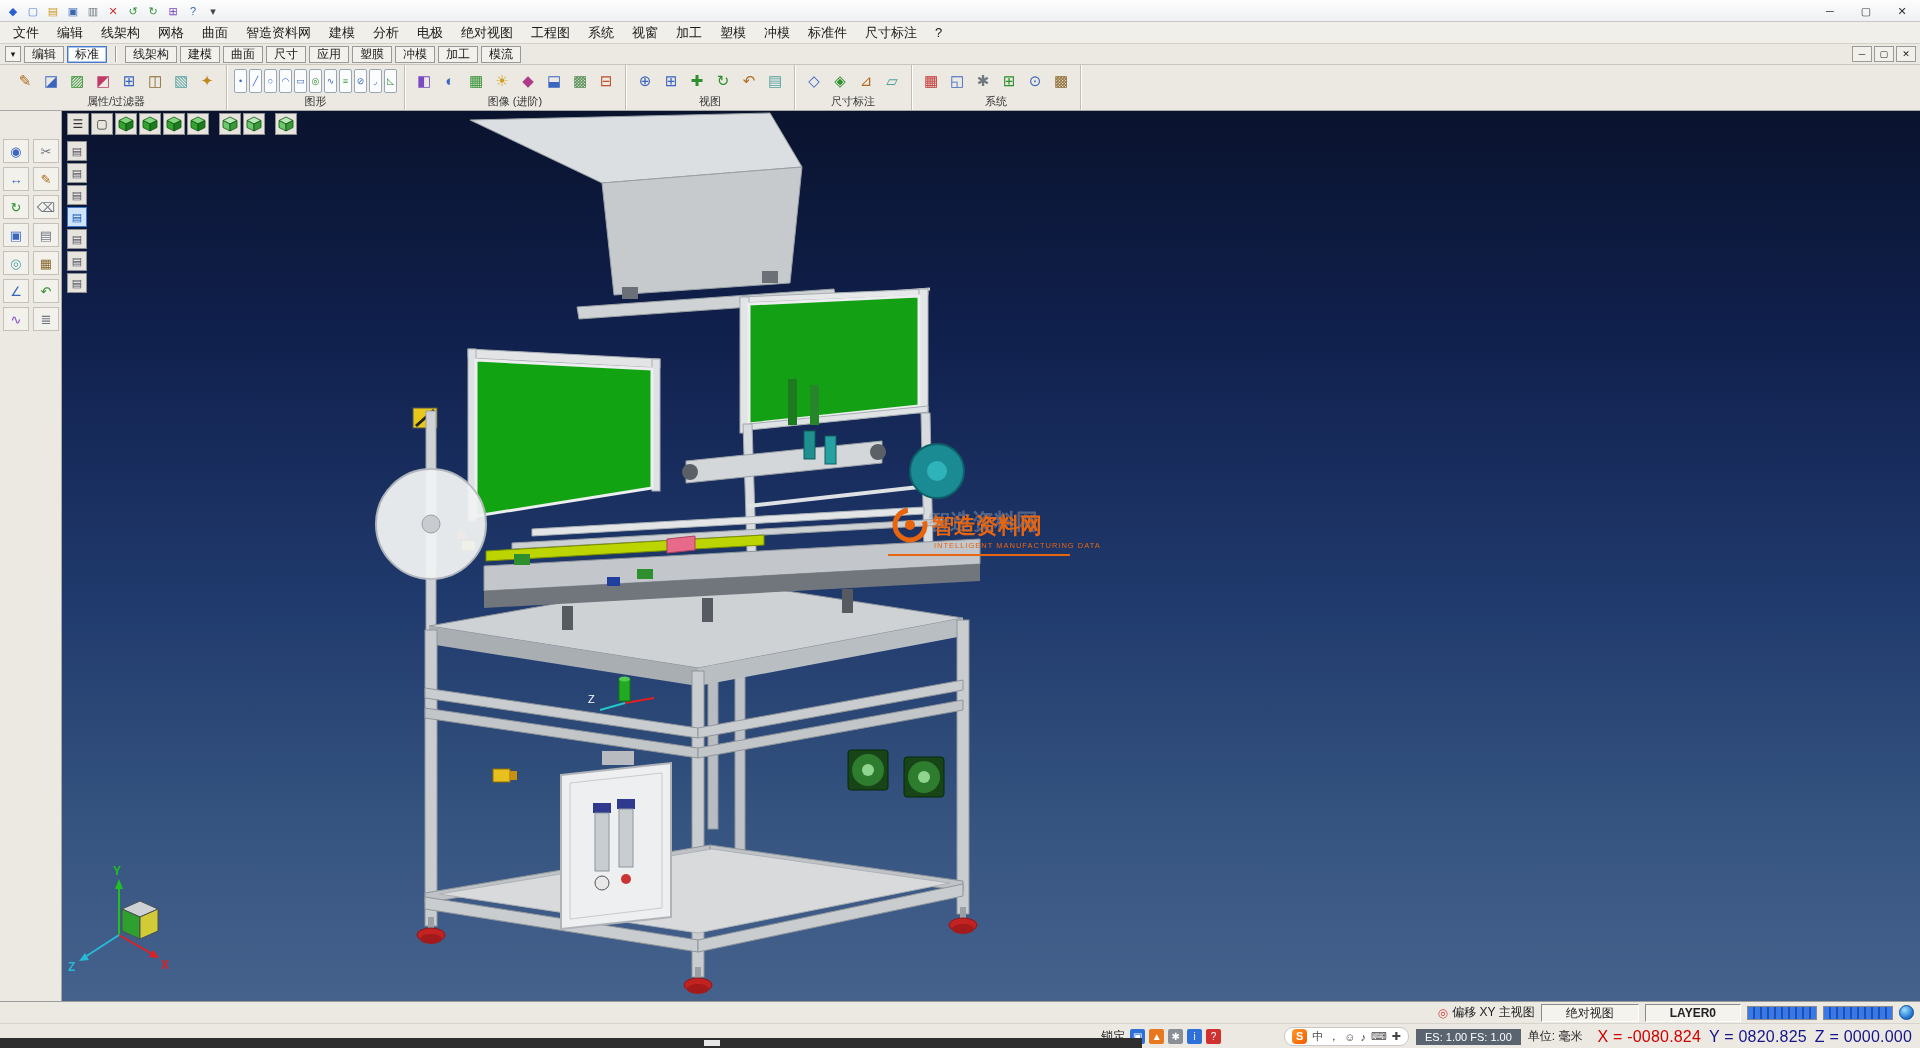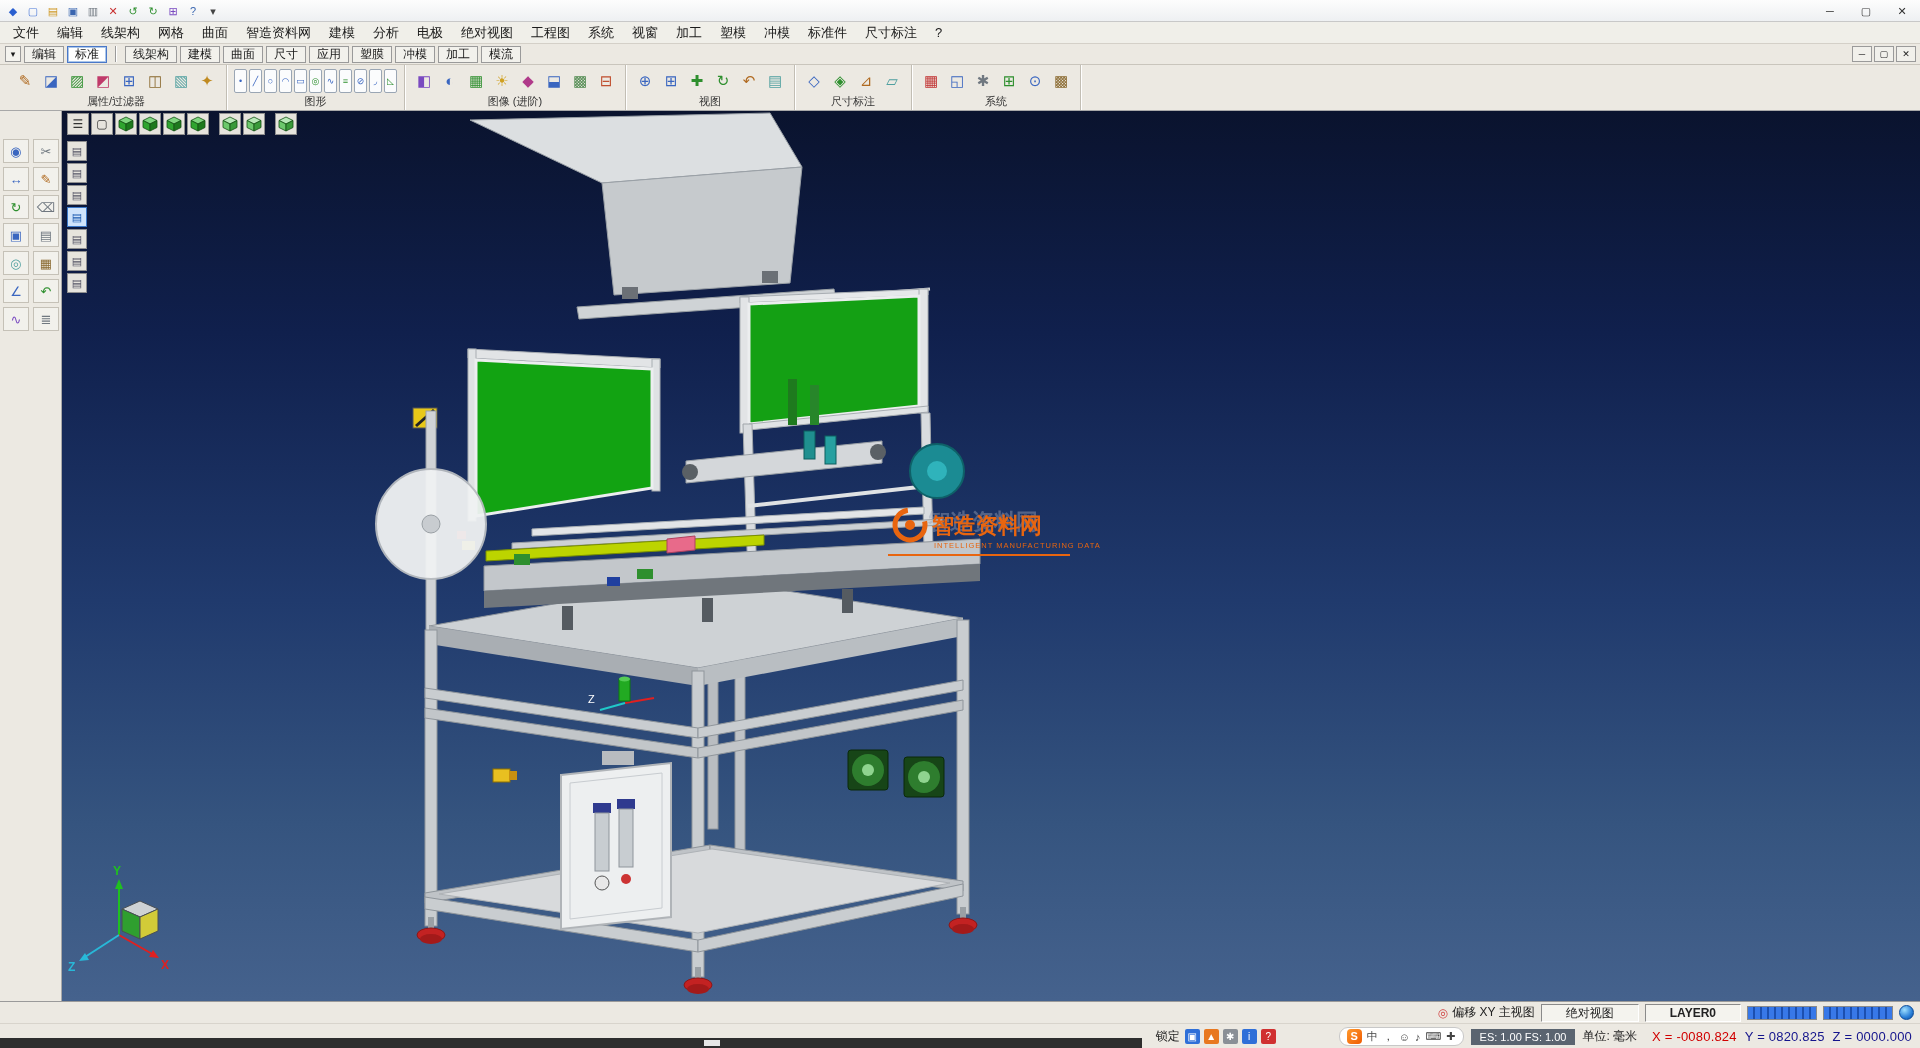--- a/index.html
+++ b/index.html
@@ -60,21 +60,21 @@
 .sunken.layer{font-weight:bold}
 .pbar{width:70px;height:14px;border:1px solid #8a8a8a;background:repeating-linear-gradient(90deg,#3878e8 0 5px,#1b4fb0 5px 7px)}
 .globe{width:15px;height:15px;border-radius:50%;background:radial-gradient(circle at 35% 30%,#9fe0ff,#2a7fd8 60%,#0a4a9a);border:1px solid #0a4a9a}
 .srow2{height:25px;display:flex;align-items:center;gap:7px;justify-content:flex-end;padding-right:8px;font-size:12px;color:#222}
 .snapgrp{display:flex;align-items:center;gap:5px;margin-right:56px}
 .sicon{width:15px;height:15px;border-radius:2px;color:#fff;font-size:10px;line-height:15px;text-align:center;display:inline-block}
 .ime-bar{display:flex;align-items:center;gap:5px;background:#fff;border:1px solid #c8c8c8;border-radius:9px;height:19px;padding:0 7px}
 .ime-logo{width:15px;height:15px;border-radius:4px;background:linear-gradient(135deg,#ff9a2e,#f05a00);color:#fff;font-weight:bold;font-size:11px;line-height:15px;text-align:center}
 .ime-item{font-size:11px;color:#444}
 .scale-box{background:#5a6470;color:#fff;font-size:11px;padding:2px 9px}
-.coords{font-size:13px;letter-spacing:.2px}
+.coords{font-size:16px;letter-spacing:.2px}
 .coords .cx{color:#d00000}
 .coords .cy,.coords .cz{color:#14148c}
 .coords span{margin-left:8px}
 .sliver{position:absolute;left:0;bottom:0;width:1142px;height:10px;background:#2e2e2e}
 .sliver-item{position:absolute;left:704px;top:2px;width:16px;height:6px;background:#e6e6e6}
 </style>
 </head>
 <body>
 
 <div id="app">

